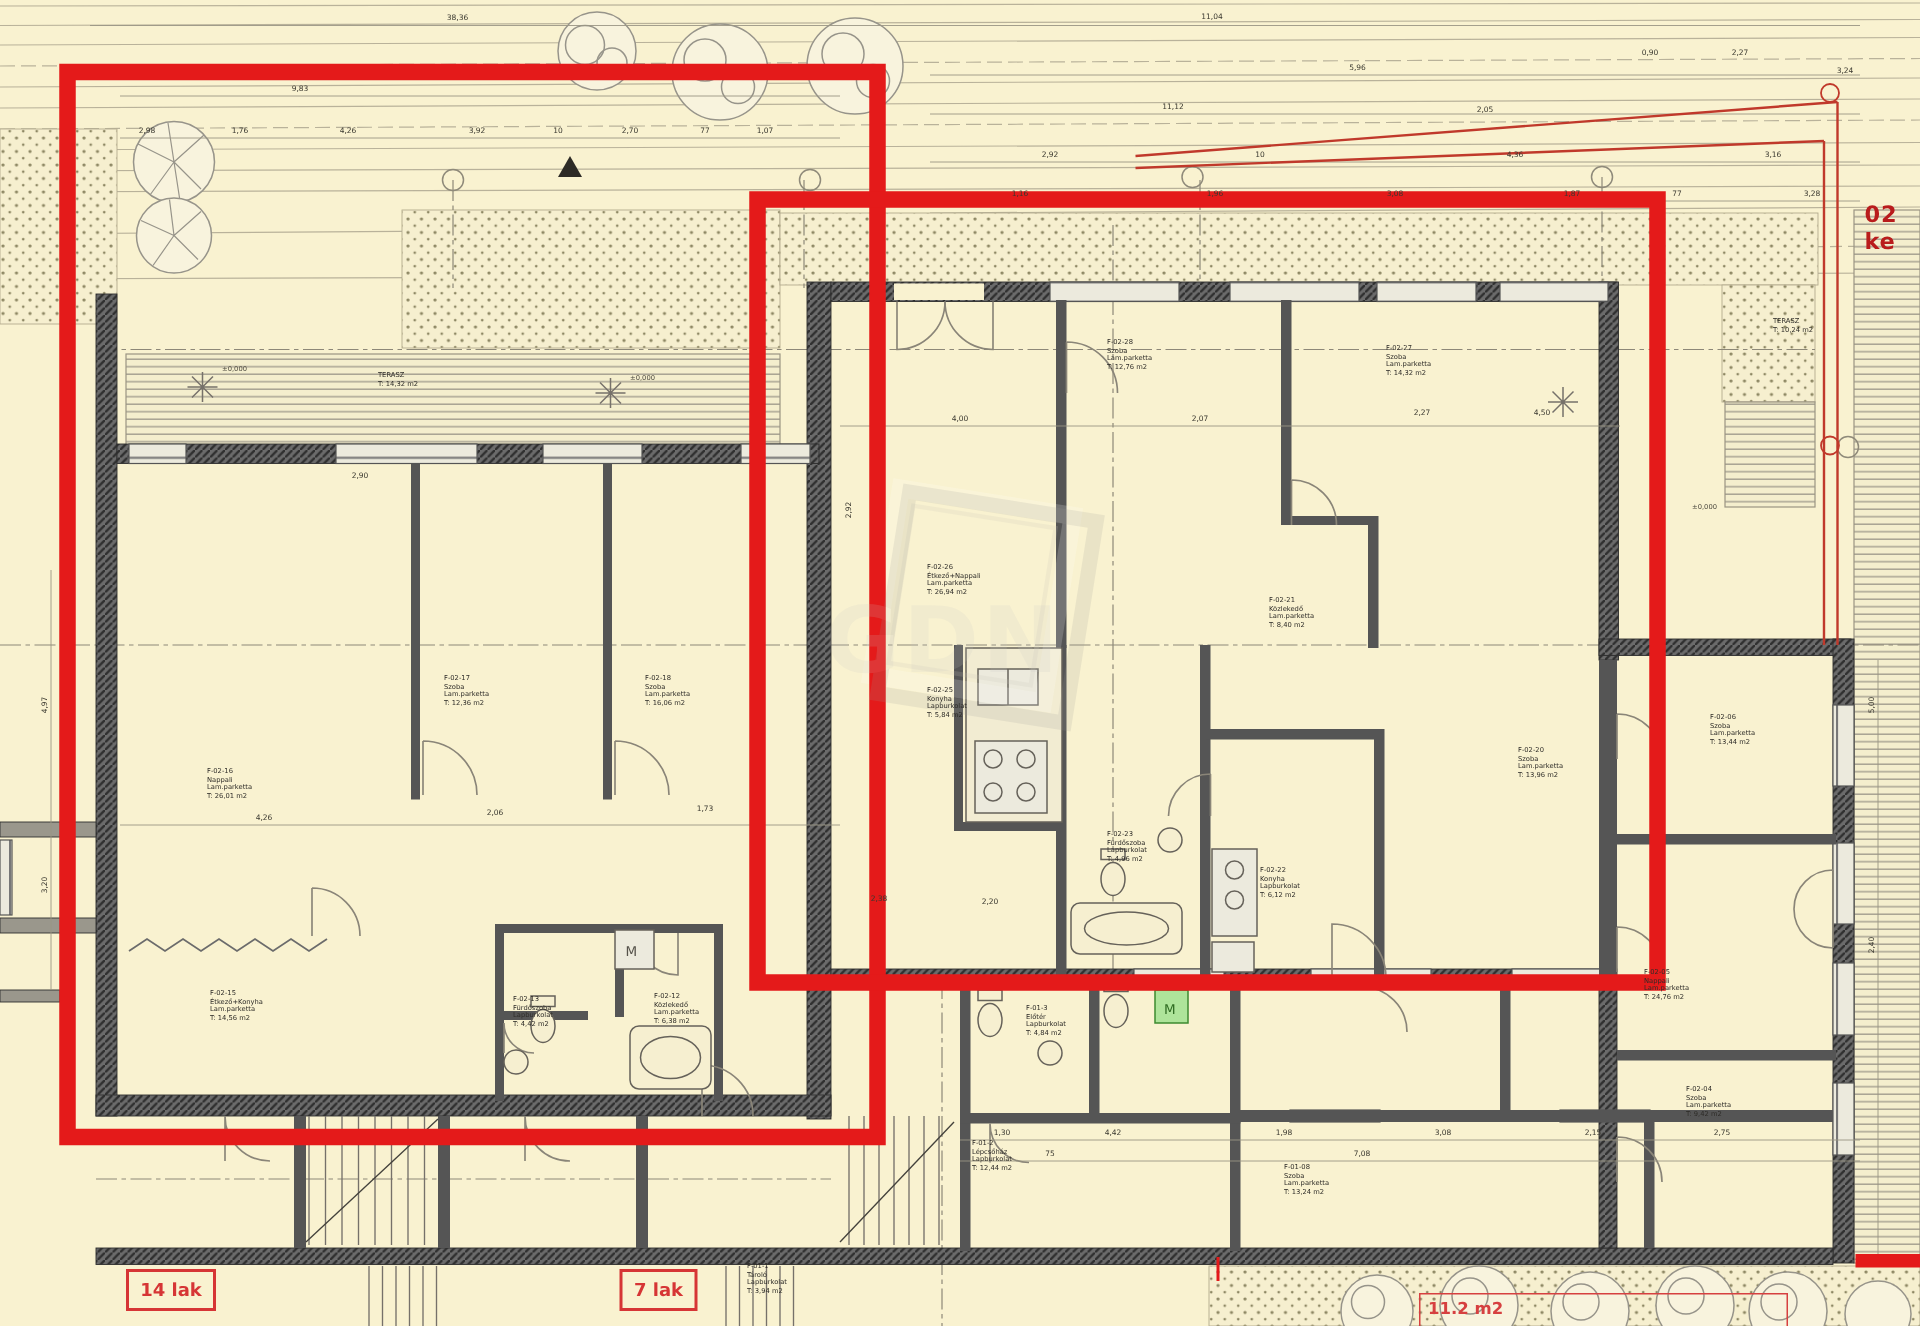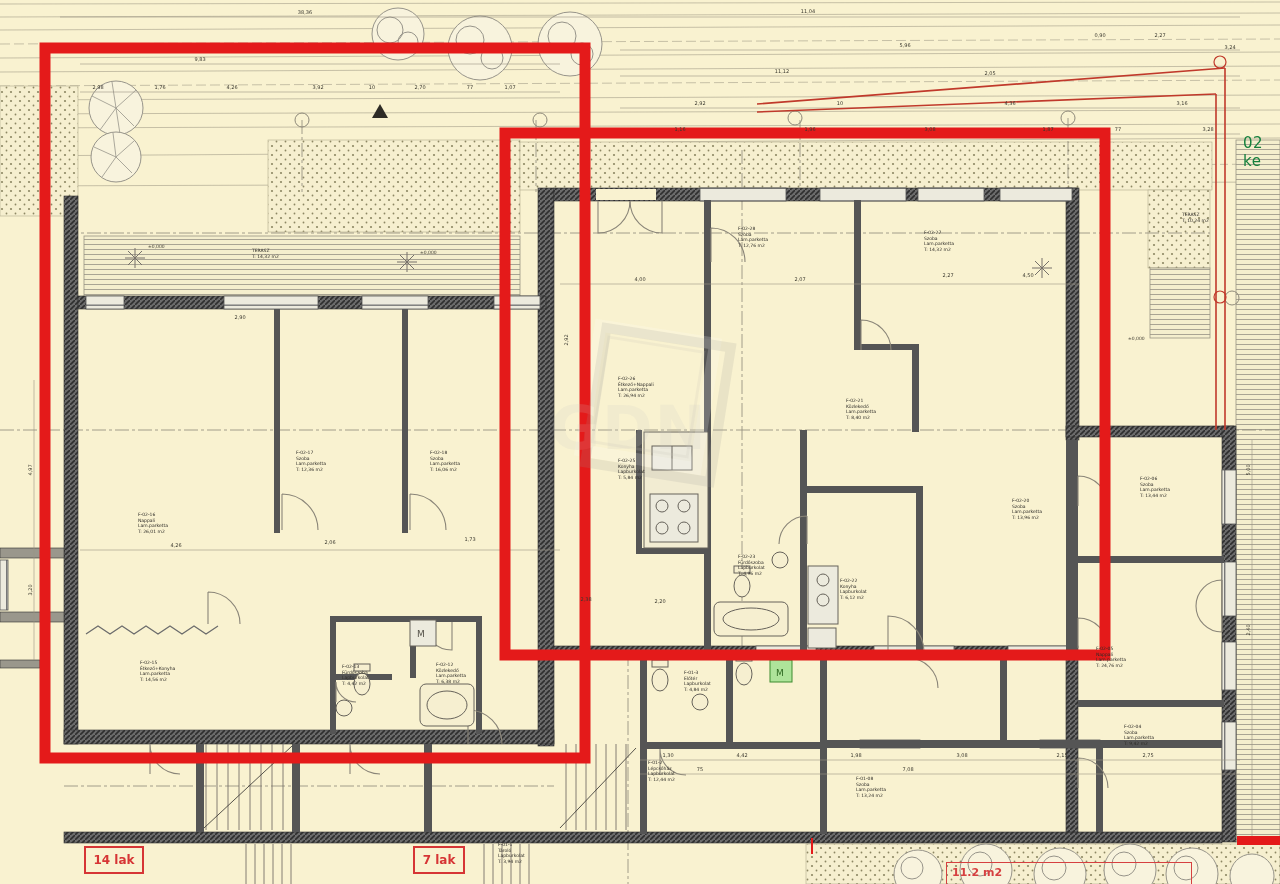--- a/index.html
+++ b/index.html
@@ -9,21 +9,21 @@
   #label-layer{position:absolute;left:0;top:0;width:1280px;height:884px;pointer-events:none;}
   .room-label{position:absolute;font-size:4.5px;line-height:5.6px;color:#2e2c28;white-space:nowrap;}
   .dim{position:absolute;font-size:5px;color:#3a382f;transform:translate(-50%,-60%);white-space:nowrap;}
   .dim.rot{transform:translate(-50%,-50%) rotate(-90deg);}
   .elev{position:absolute;font-size:4.5px;color:#4a473c;white-space:nowrap;}
   .red-box-label{position:absolute;border:2px solid #d63535;color:#d63535;font-size:12px;
                  font-weight:bold;display:flex;align-items:center;justify-content:center;
                  background:rgba(249,242,208,.55);}
   .red-area-label{position:absolute;color:#d64040;font-size:11px;font-weight:bold;}
   .red-area-box{position:absolute;border:1.5px solid #d64040;border-bottom:none;}
-  .side-text{position:absolute;font-size:15px;font-weight:normal;color:#15803d;letter-spacing:.5px;}
+  .side-text{position:absolute;font-size:15px;font-weight:bold;color:#b91c1c;letter-spacing:.5px;}
   .watermark{position:absolute;left:546px;top:330px;width:260px;height:170px;opacity:.16;}
   .watermark .wm-box{position:absolute;left:44px;top:2px;width:116px;height:126px;
                      border:10px solid #9a9a96;transform:rotate(9deg);}
   .watermark .wm-txt{position:absolute;left:4px;top:62px;font-size:61px;font-weight:bold;
                      color:#c9c9c5;letter-spacing:2px;}
 </style>
 </head>
 <body>
 
 <div class="stage">

